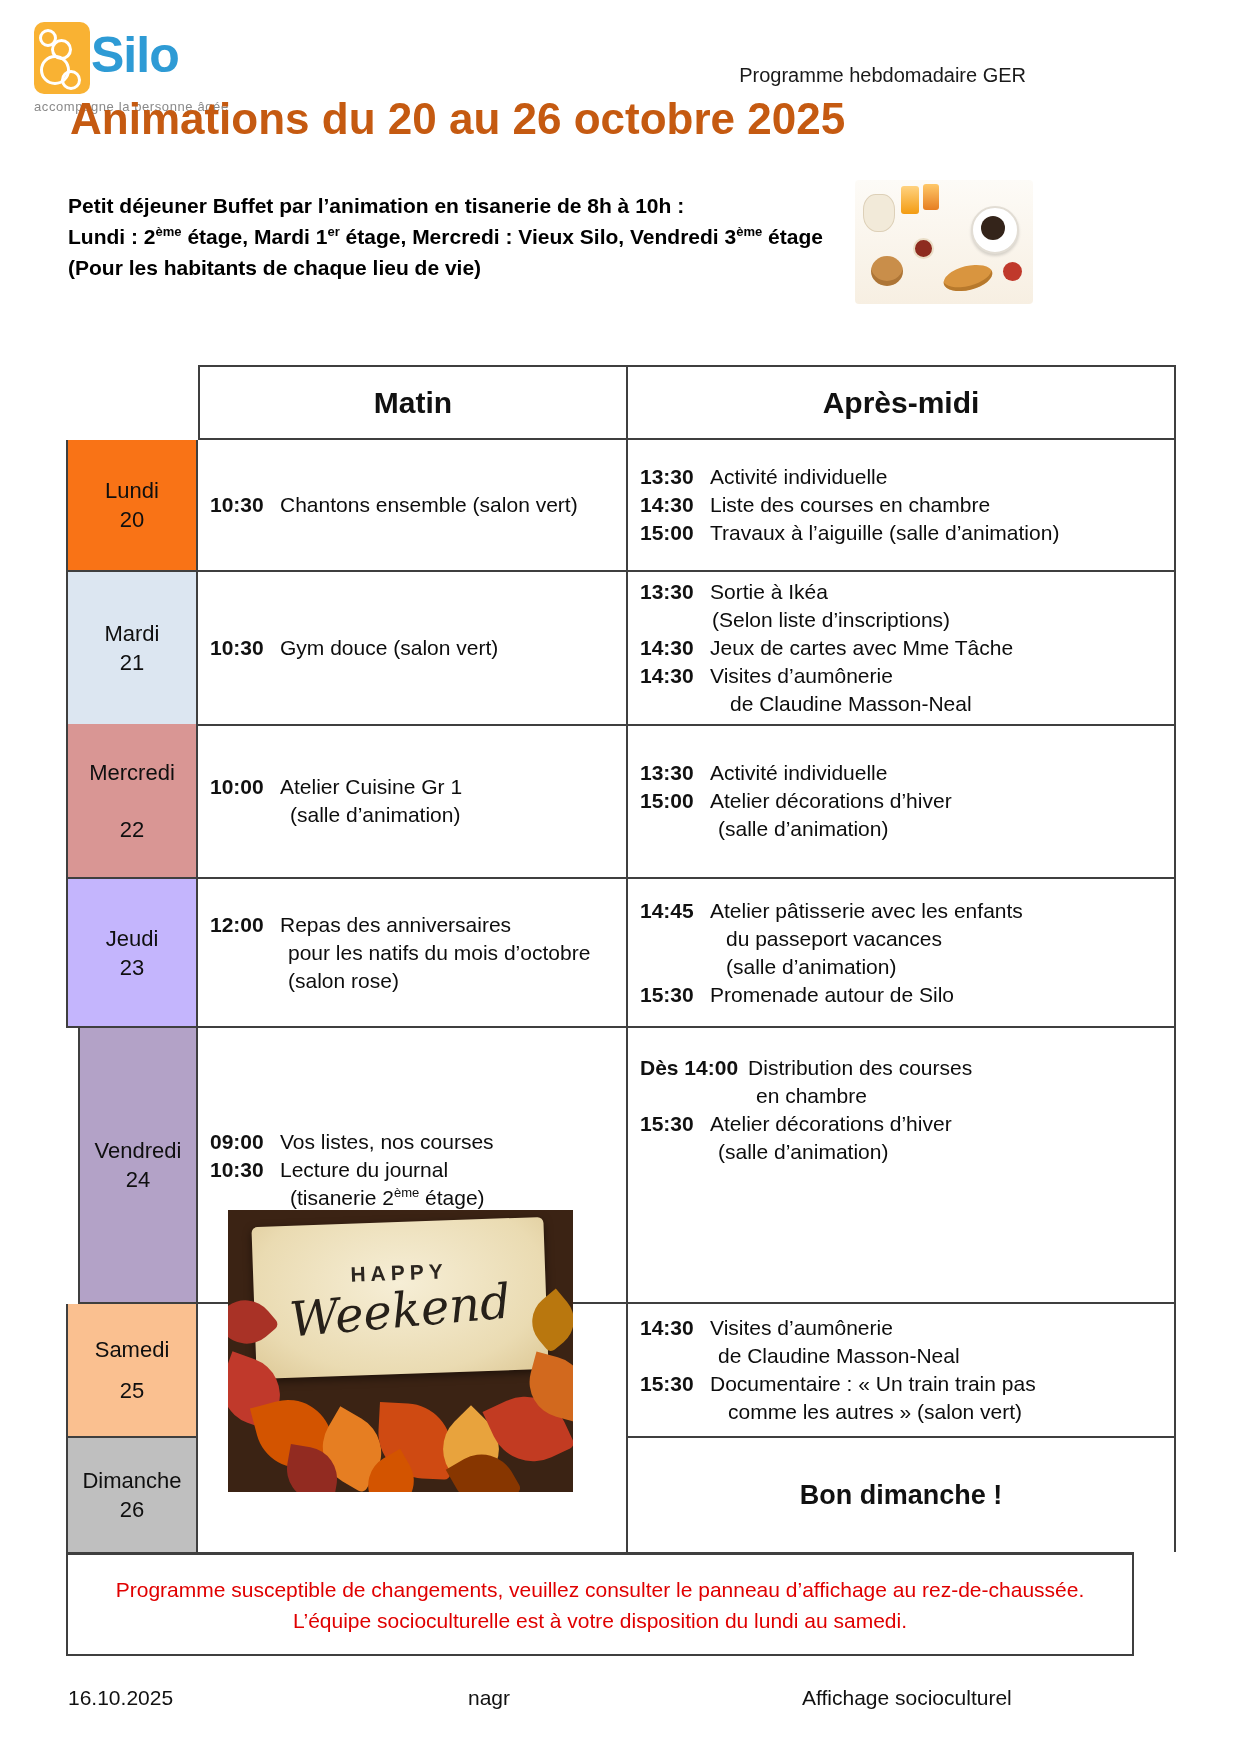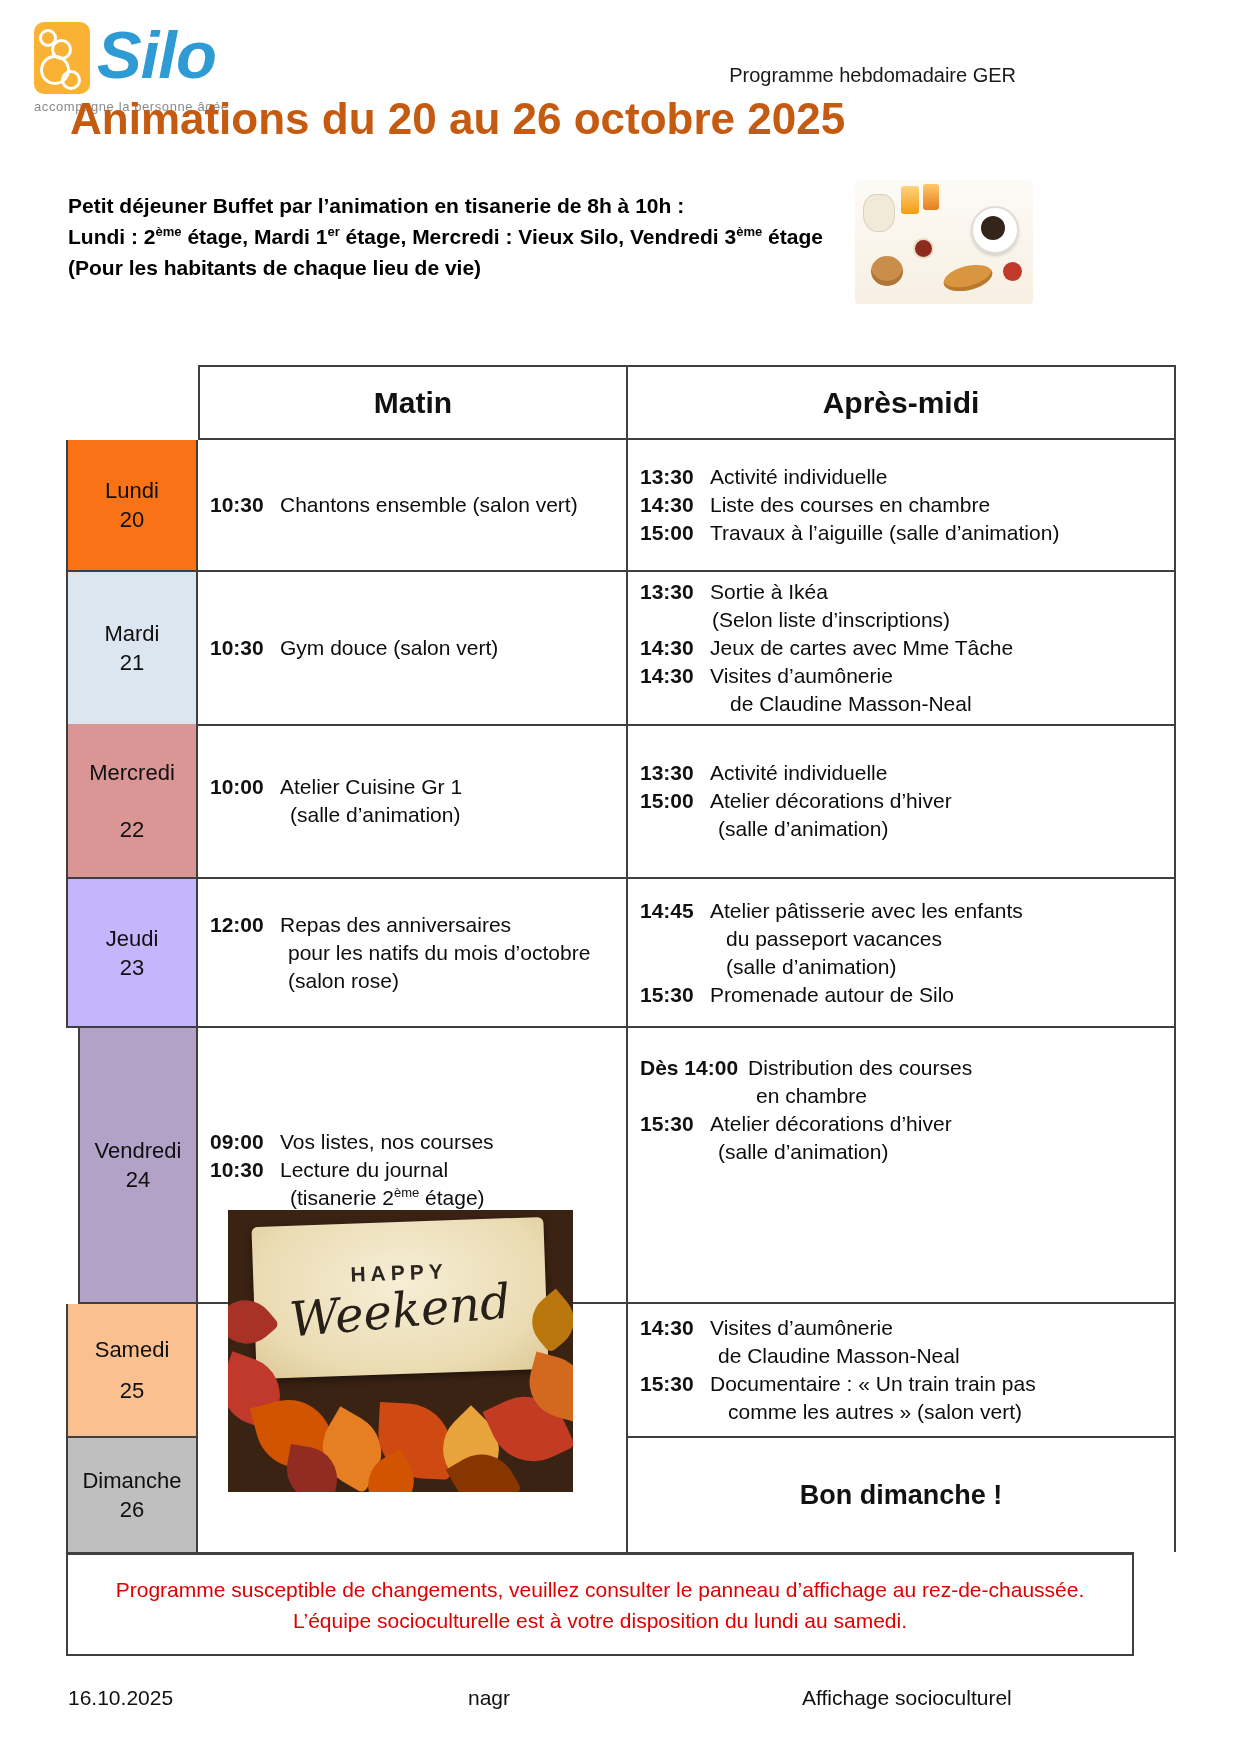--- a/index.html
+++ b/index.html
@@ -11,24 +11,24 @@
 
   
   .logo{position:absolute;left:34px;top:22px;}
   .logo-row{display:flex;align-items:flex-start;}
   .logo-icon{width:56px;height:72px;background:#F9B233;border-radius:10px;position:relative;overflow:hidden;flex:0 0 auto;}
   .logo-icon i{position:absolute;border:3px solid #fff;border-radius:50%;display:block;}
   .ring1{width:12px;height:12px;left:5px;top:7px;}
   .ring2{width:15px;height:15px;left:17px;top:17px;}
   .ring3{width:24px;height:24px;left:6px;top:33px;}
   .ring4{width:14px;height:14px;left:27px;top:48px;}
-  .logo-word{font-size:67px;font-weight:bold;color:#2E9BD5;line-height:66px;margin-left:7px;letter-spacing:-1px;font-style:italic;}
+  .logo-word{font-size:50px;font-weight:bold;color:#2E9BD5;line-height:66px;margin-left:1px;letter-spacing:-1px;}
   .logo-tagline{font-size:13px;color:#8a8a8a;margin-top:5px;letter-spacing:0.6px;white-space:nowrap;text-align:right;}
 
-  .program-label{position:absolute;top:64px;right:224px;font-size:20px;color:#1a1a1a;}
+  .program-label{position:absolute;top:64px;right:214px;font-size:20px;color:#1a1a1a;}
 
   .page-title{position:absolute;left:70px;top:94px;font-size:44px;font-weight:bold;color:#C55A11;letter-spacing:0;white-space:nowrap;}
 
   .intro{position:absolute;left:68px;top:190px;font-size:21px;font-weight:bold;line-height:31px;color:#000;}
 
   
   .breakfast{position:absolute;left:855px;top:180px;width:178px;height:124px;background:linear-gradient(180deg,#fdfbf7,#f7efe2);border-radius:4px;overflow:hidden;}
   .breakfast b{position:absolute;display:block;}
   .bk-jug{left:8px;top:14px;width:30px;height:36px;background:#f2ead9;border:1px solid #ddd0b8;border-radius:40% 40% 45% 45%;}
   .bk-oj1{left:46px;top:6px;width:18px;height:28px;background:linear-gradient(180deg,#ffd27f,#f39c12);border-radius:3px;}

